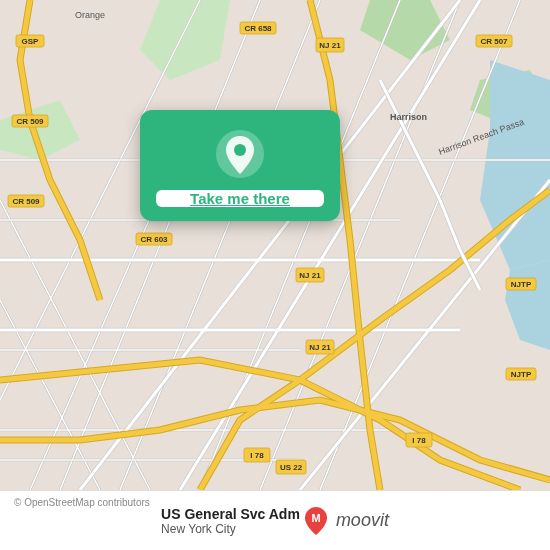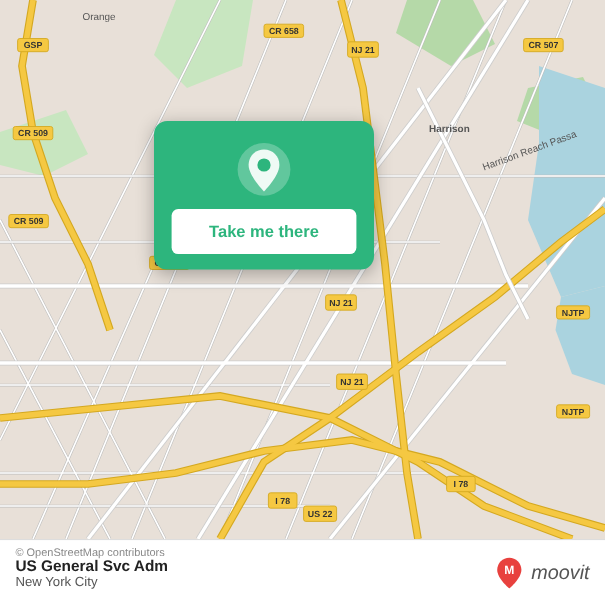--- a/index.html
+++ b/index.html
@@ -49,36 +49,37 @@
       width: 52px;
       height: 52px;
       margin-bottom: 10px;
     }
 
     #popup-card .take-me-there-btn {
       background: white;
       color: #2db57d;
       border: none;
       border-radius: 6px;
-      padding: 12px 18px;
+      padding: 0 18px;
       font-size: 15px;
       font-weight: bold;
       cursor: pointer;
       width: 100%;
       text-align: center;
+      text-decoration: underline;
     }
 
     
     #bottom-bar {
       width: 550px;
       height: 60px;
       background: white;
       display: flex;
       align-items: center;
-      justify-content: space-between;
+      justify-content: center;
       padding: 0 14px;
       border-top: 1px solid #ddd;
       position: absolute;
       bottom: 0;
       left: 0;
     }
 
     #bottom-bar .location-info {
       display: flex;
       flex-direction: column;

